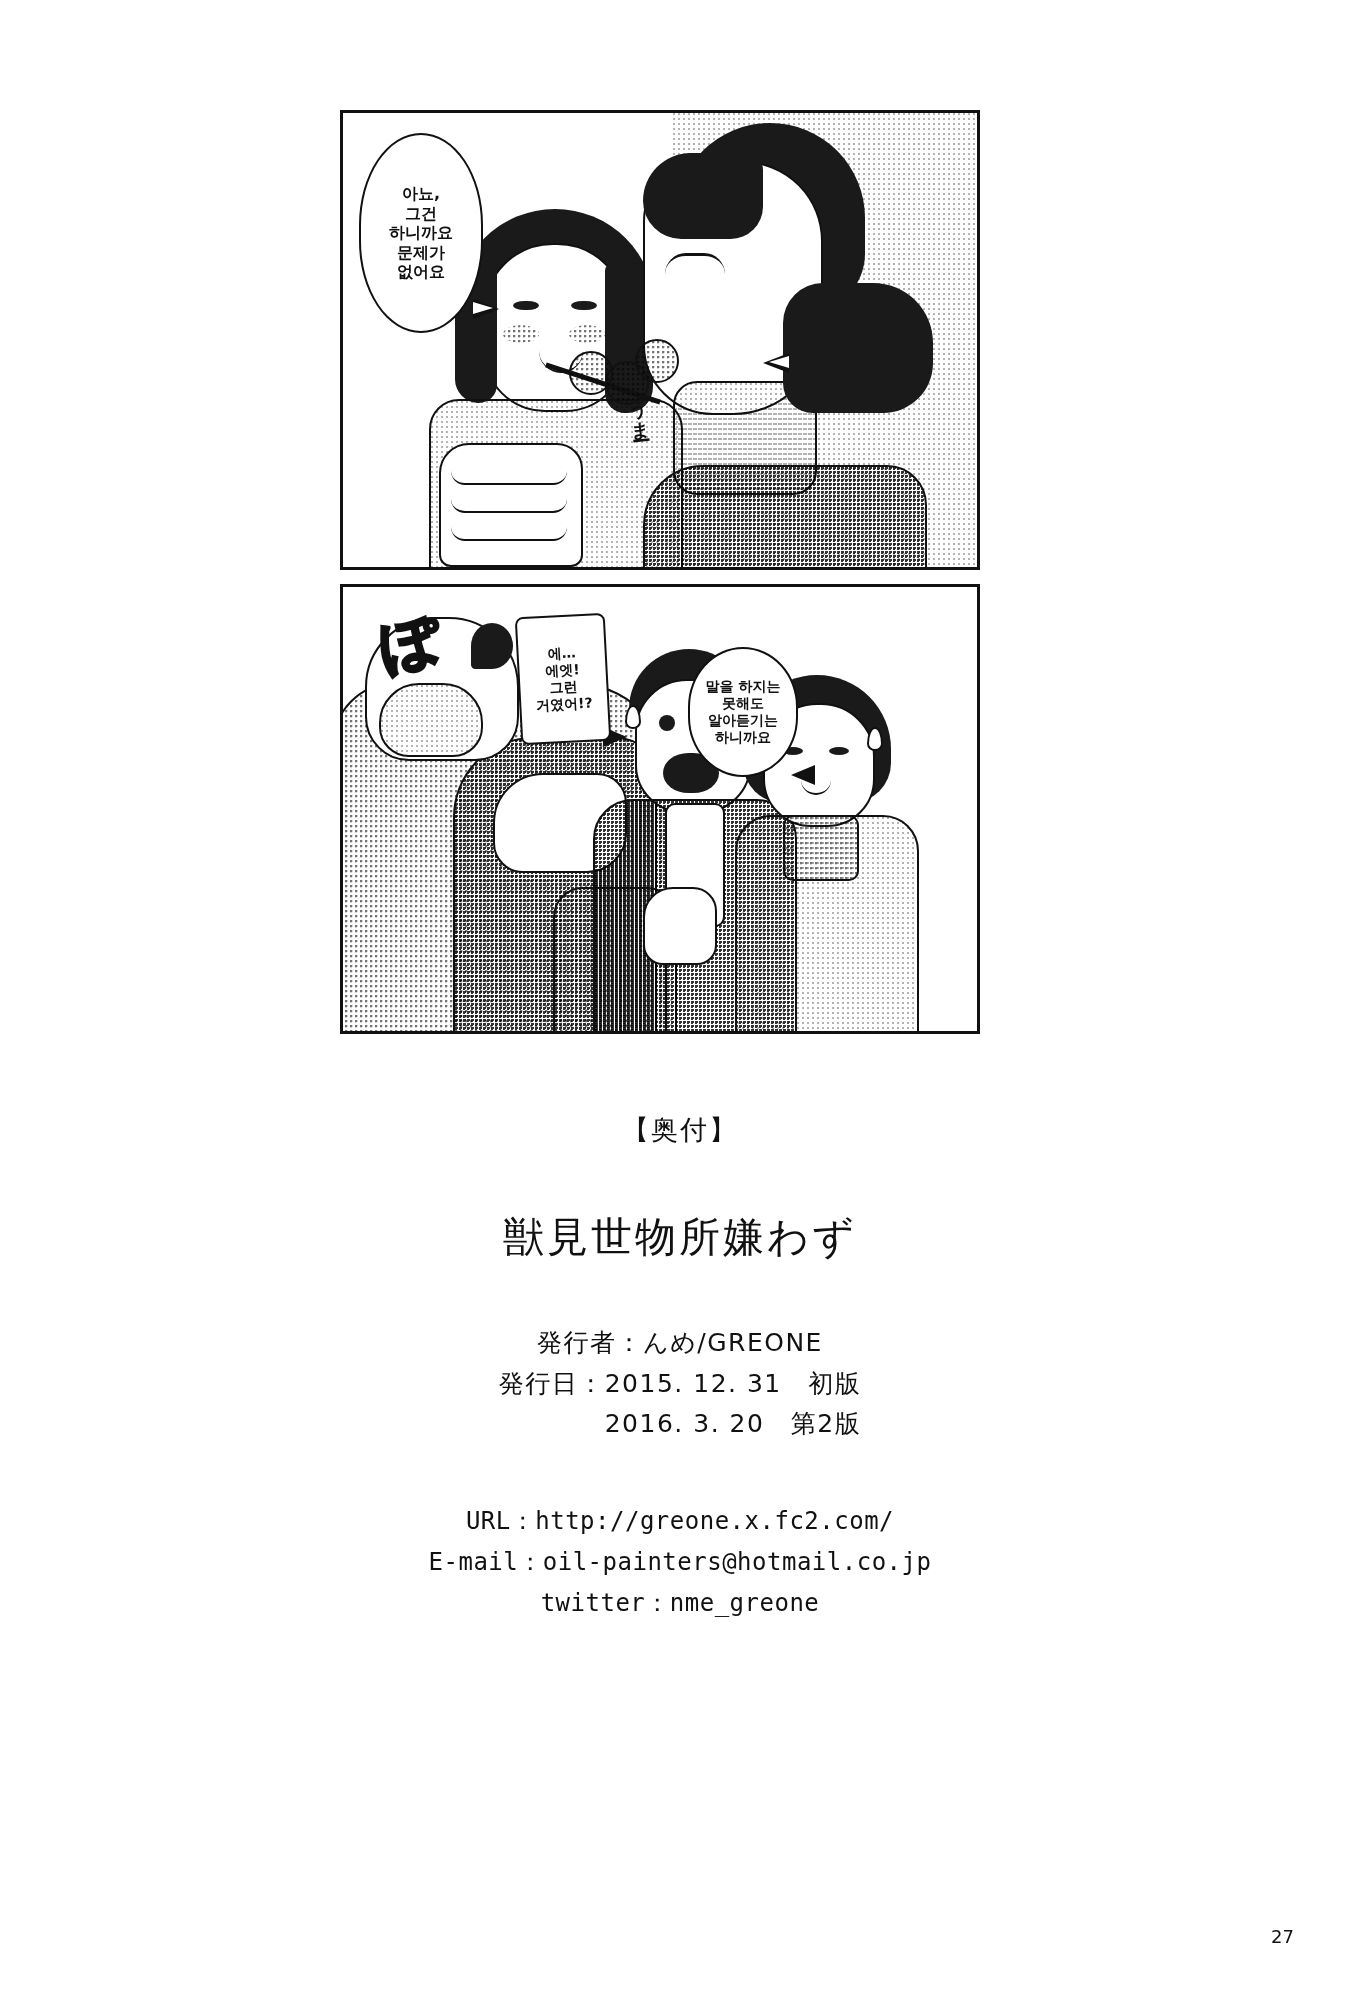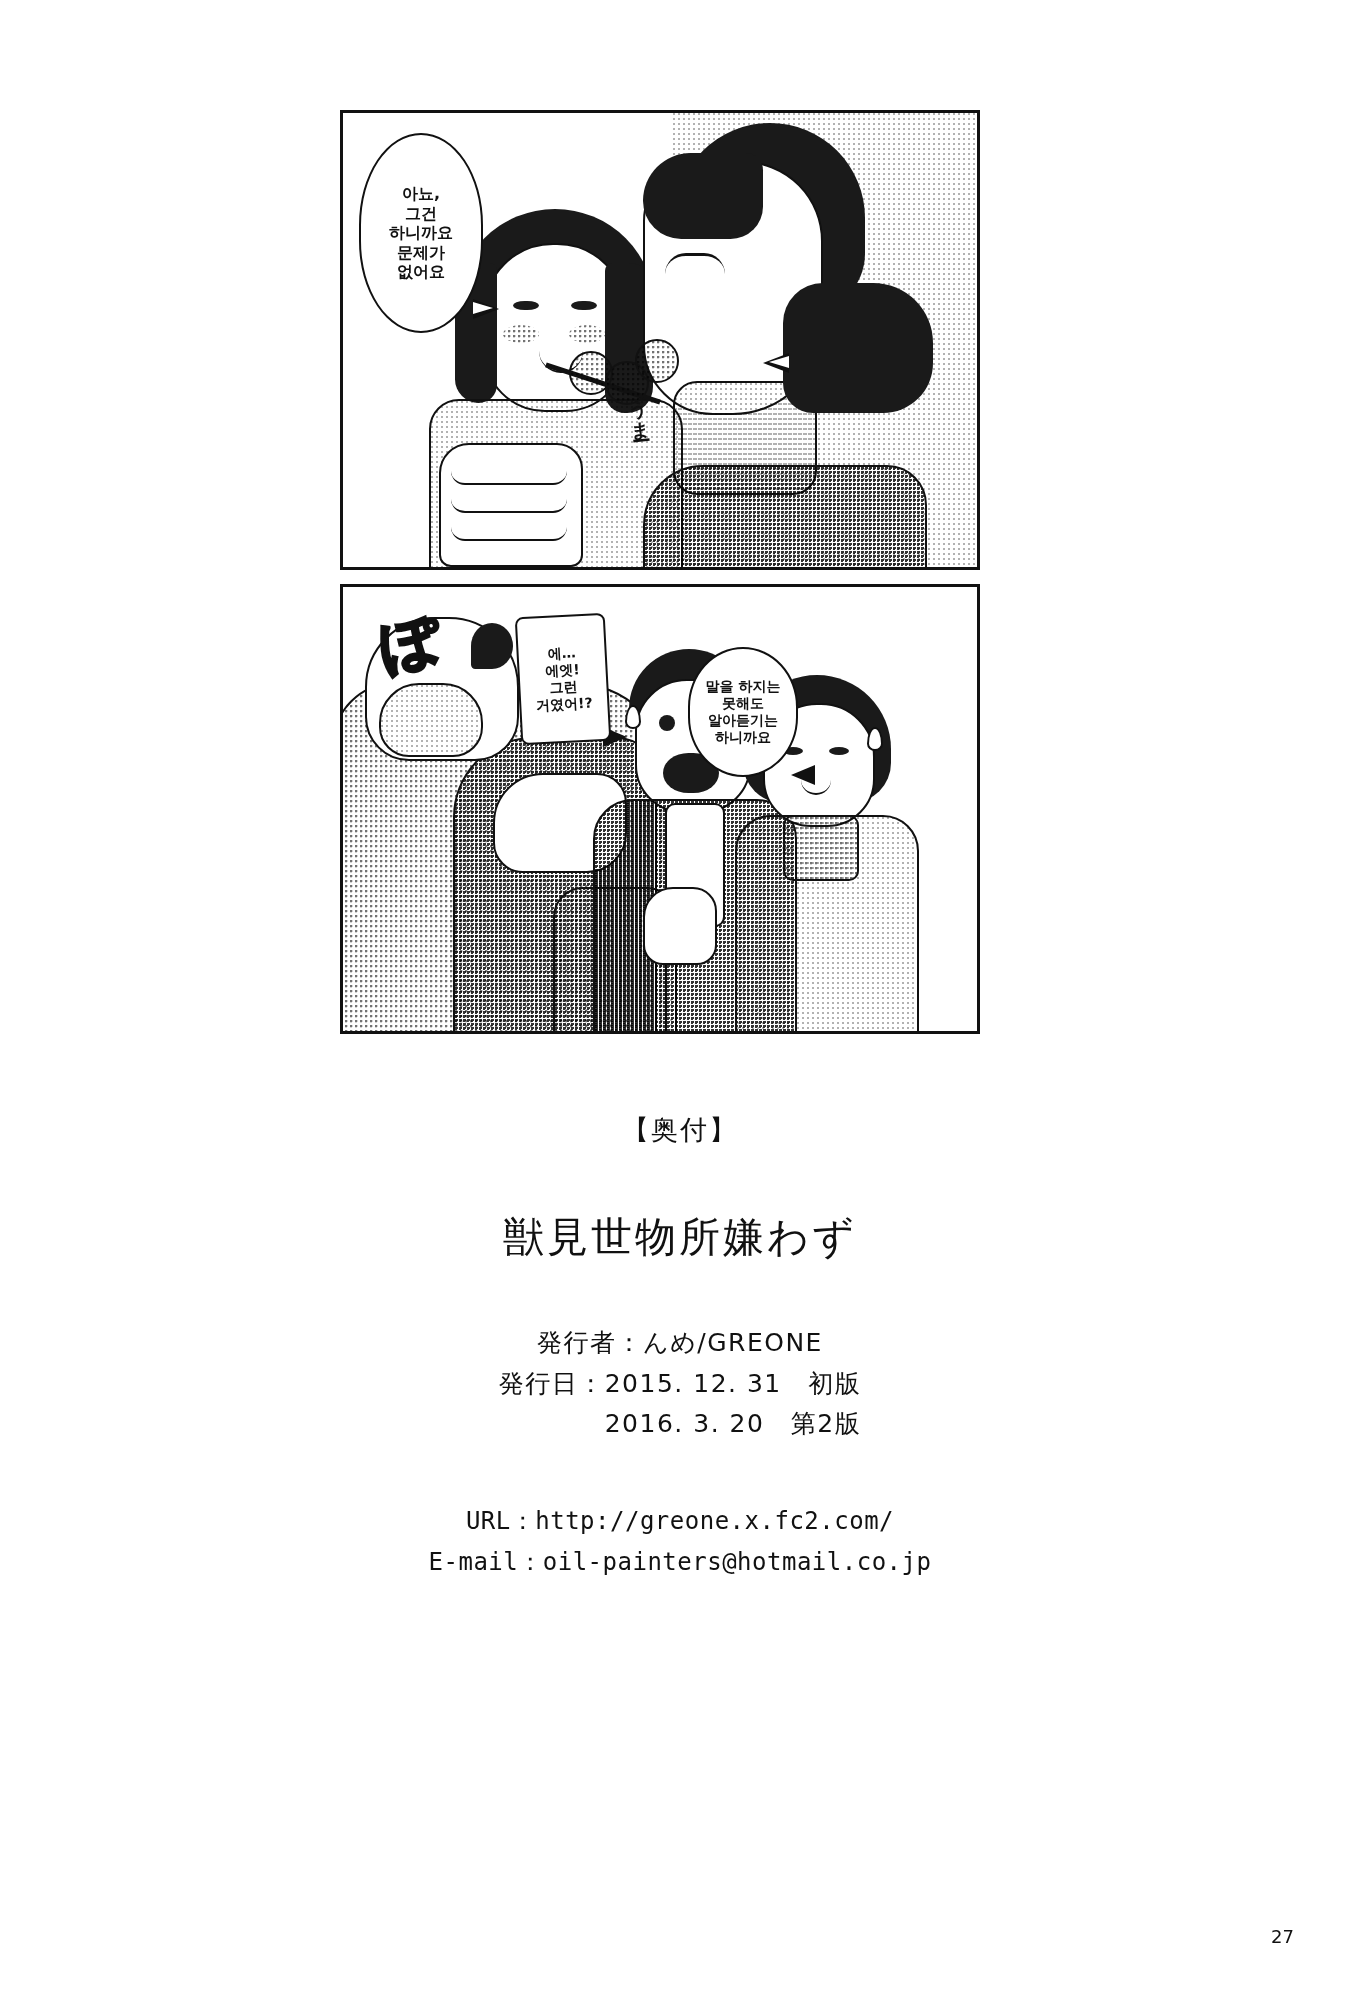--- a/index.html
+++ b/index.html
@@ -293,16 +293,17 @@
 
   <div class="credits">
     <div>発行者：んめ/GREONE</div>
     <div>発行日：2015. 12. 31　初版</div>
     <div>　　　　2016. 3. 20　第2版</div>
   </div>
 
   <div class="contacts">
     <div>URL：http://greone.x.fc2.com/</div>
     <div>E-mail：oil-painters@hotmail.co.jp</div>
+    <div>twitter：nme_greone</div>
   </div>
 </div>
 
 <div class="page-number">27</div>
 
 </body></html>

